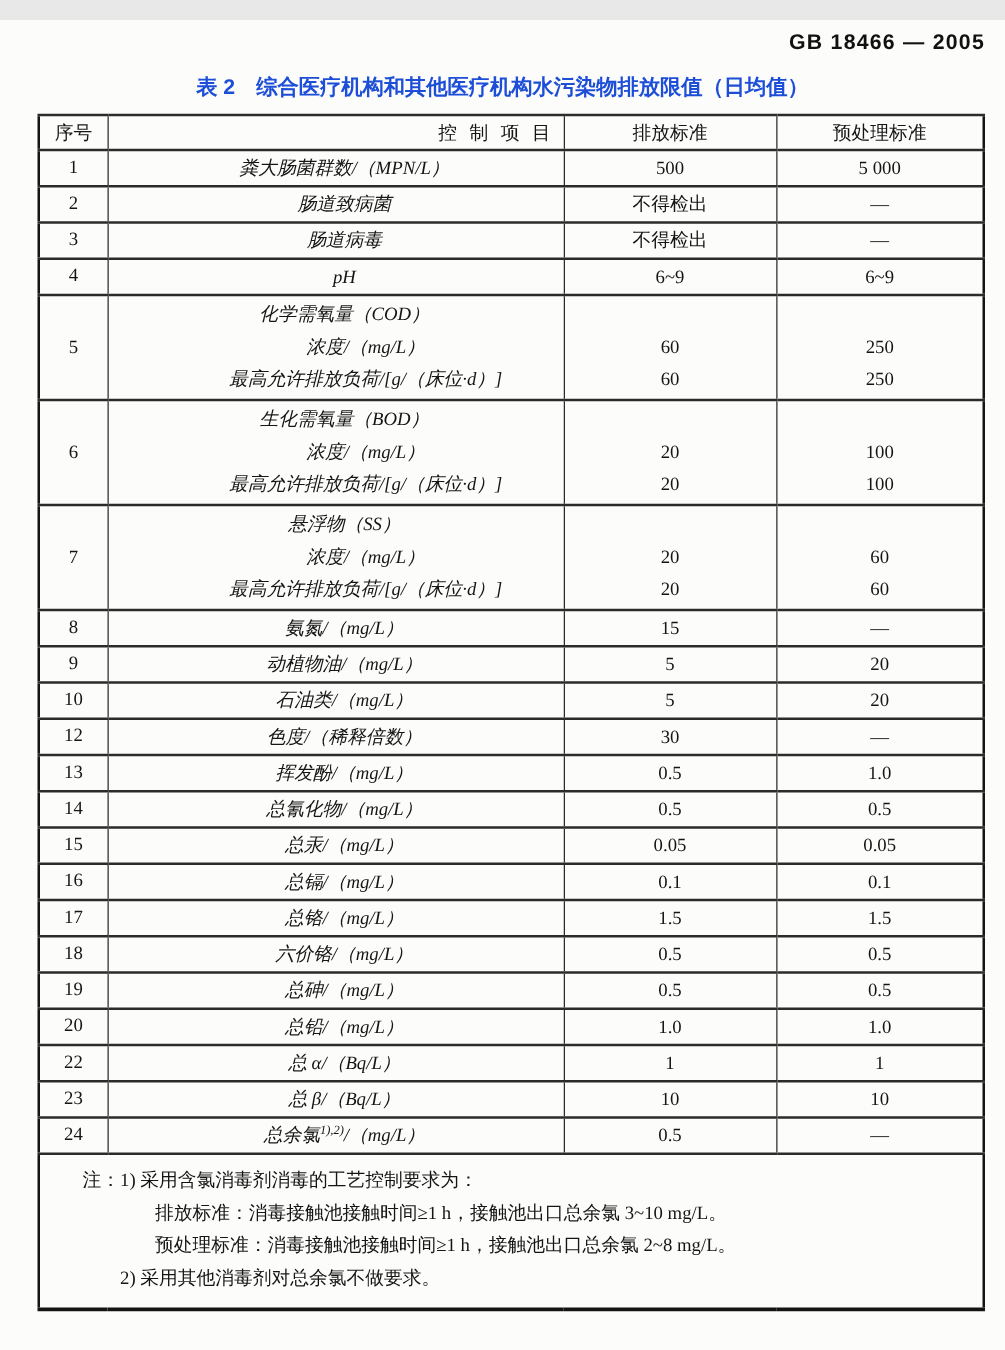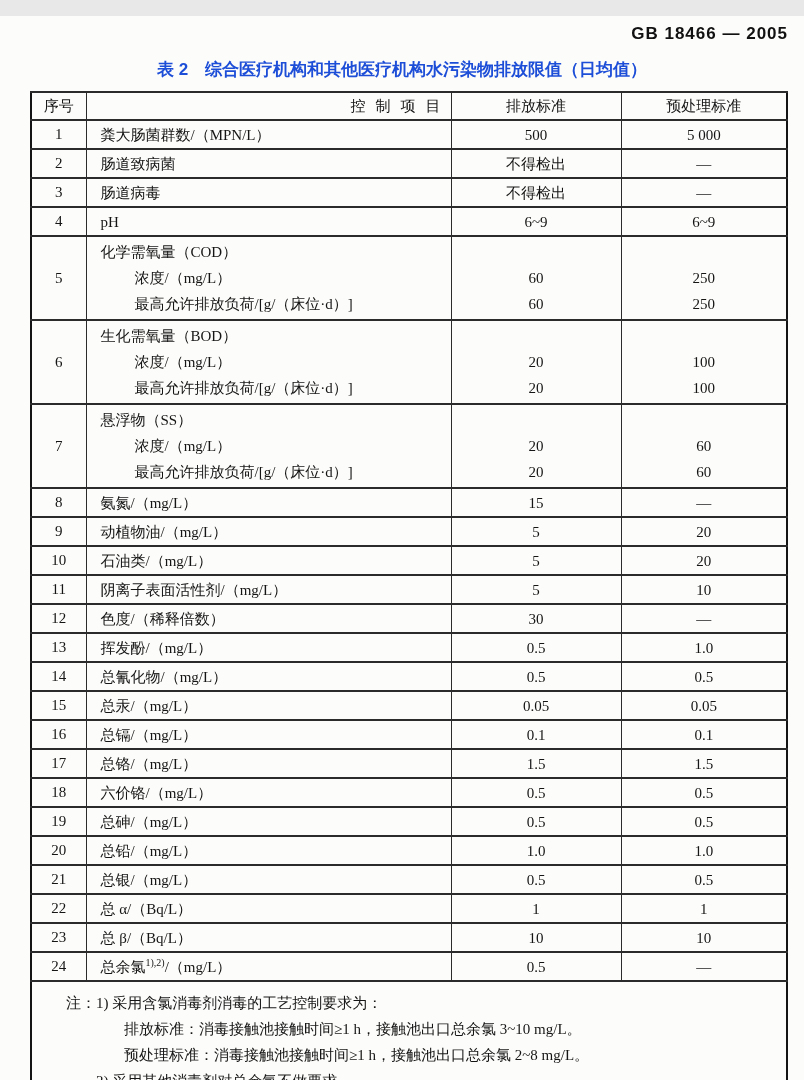--- a/index.html
+++ b/index.html
@@ -60,21 +60,21 @@
   }
   thead th {
     height: 28px;
     font-weight: normal;
     text-align: center;
     border-bottom-width: 2px;
   }
   th.col-item { letter-spacing: 10px; text-align: right; }
 
   td.c-no { text-align: center; }
-  td.c-item { text-align: left; }
+  td.c-item { text-align: center; font-style: italic; }
   td.c-val { text-align: center; }
 
   tr.single td { height: 29px; }
   tr.triple td { height: 82px; padding: 2px 0; }
 
   .cell-line { line-height: 26px; min-height: 26px; white-space: nowrap; }
   td.c-item .cell-line { padding-left: 14px; }
   td.c-item .cell-line.sub { padding-left: 48px; }
 
   sup { font-size: 10px; line-height: 0; vertical-align: super; }
@@ -246,32 +246,20 @@
             <div class="cell-line">石油类/（mg/L）</div>
           </td>
           <td class="c-val">
             <div class="cell-line">5</div>
           </td>
           <td class="c-val">
             <div class="cell-line">20</div>
           </td>
         </tr>
         <tr class="single">
-          <td class="c-no">11</td>
-          <td class="c-item">
-            <div class="cell-line">阴离子表面活性剂/（mg/L）</div>
-          </td>
-          <td class="c-val">
-            <div class="cell-line">5</div>
-          </td>
-          <td class="c-val">
-            <div class="cell-line">10</div>
-          </td>
-        </tr>
-        <tr class="single">
           <td class="c-no">12</td>
           <td class="c-item">
             <div class="cell-line">色度/（稀释倍数）</div>
           </td>
           <td class="c-val">
             <div class="cell-line">30</div>
           </td>
           <td class="c-val">
             <div class="cell-line">—</div>
           </td>
@@ -363,32 +351,20 @@
         <tr class="single">
           <td class="c-no">20</td>
           <td class="c-item">
             <div class="cell-line">总铅/（mg/L）</div>
           </td>
           <td class="c-val">
             <div class="cell-line">1.0</div>
           </td>
           <td class="c-val">
             <div class="cell-line">1.0</div>
-          </td>
-        </tr>
-        <tr class="single">
-          <td class="c-no">21</td>
-          <td class="c-item">
-            <div class="cell-line">总银/（mg/L）</div>
-          </td>
-          <td class="c-val">
-            <div class="cell-line">0.5</div>
-          </td>
-          <td class="c-val">
-            <div class="cell-line">0.5</div>
           </td>
         </tr>
         <tr class="single">
           <td class="c-no">22</td>
           <td class="c-item">
             <div class="cell-line">总 α/（Bq/L）</div>
           </td>
           <td class="c-val">
             <div class="cell-line">1</div>
           </td>

